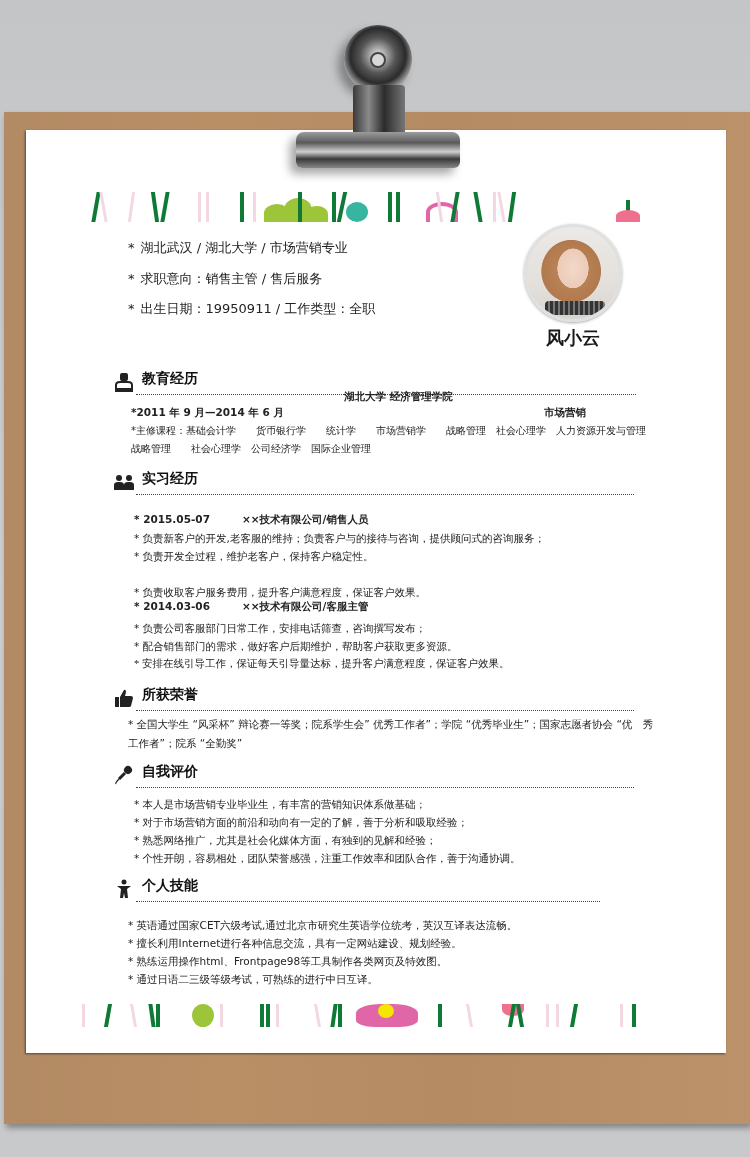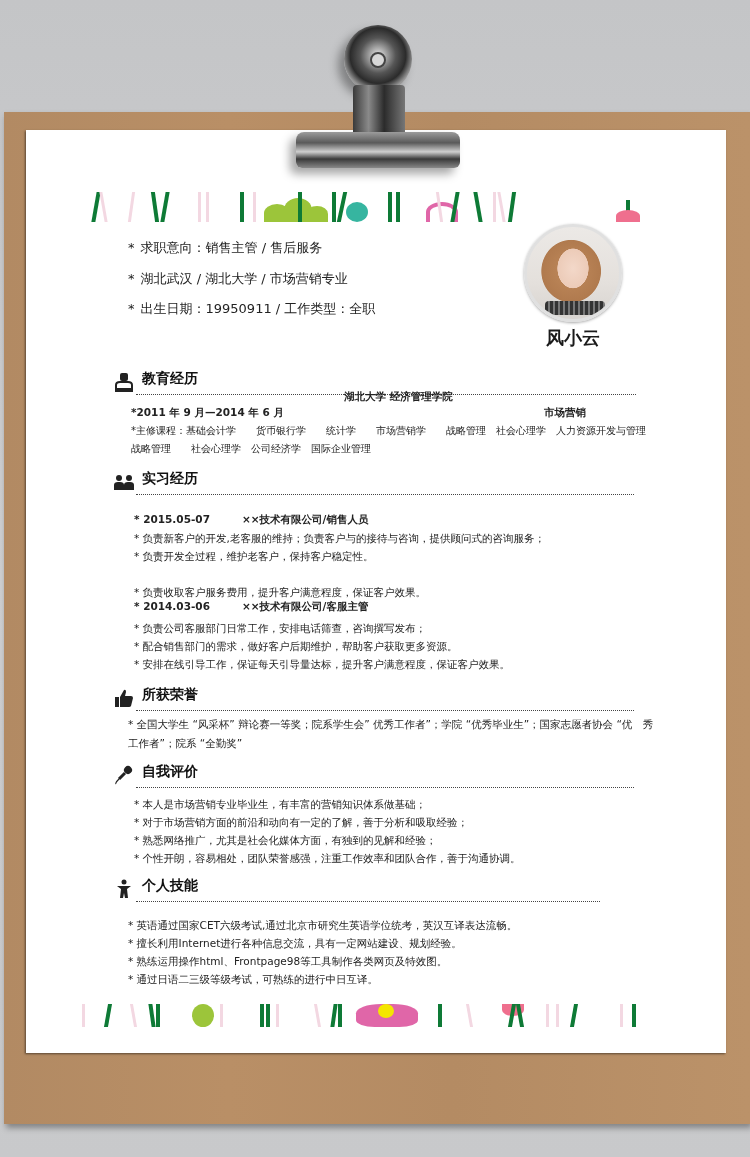--- a/index.html
+++ b/index.html
@@ -121,22 +121,22 @@
   <div class="stem pink" style="left:350px; height:30px; transform:skewX(8deg);"></div>
   <div class="stem" style="left:388px; height:30px; transform:skewX(10deg);"></div>
   <div class="stem pink" style="left:405px; height:30px;"></div>
   <div class="stem" style="left:422px; height:30px; transform:skewX(-8deg);"></div>
   <div class="stem pink" style="left:412px; height:30px; transform:skewX(10deg);"></div>
   <div class="stem" style="left:538px; height:22px;"></div>
   <div class="blob" style="left:528px; top:20px; width:24px; height:12px; background:#ef6f8e;"></div>
 </div>
 
 <div class="info">
+  <div class="info-row"><span class="star">*</span><span>湖北武汉 / 湖北大学 / 市场营销专业</span></div>
   <div class="info-row"><span class="star">*</span><span>求职意向：销售主管 / 售后服务</span></div>
-  <div class="info-row"><span class="star">*</span><span>湖北武汉 / 湖北大学 / 市场营销专业</span></div>
   <div class="info-row"><span class="star">*</span><span>出生日期：19950911 / 工作类型：全职</span></div>
 </div>
 
 <div class="avatar"></div>
 <div class="name">风小云</div>
 
 <div class="section-head" style="top:370px; width:525px;">
   <svg class="icon" viewBox="0 0 20 20">
     <rect x="6" y="1" width="8" height="8" rx="2" fill="#222"></rect>
     <path d="M2 19 L2 13 Q2 10 6 10 L14 10 Q18 10 18 13 L18 19 Z" fill="none" stroke="#222" stroke-width="2"></path>
@@ -165,21 +165,21 @@
 <div class="line bold" style="left:134px; top:511px;">* 2015.05-07</div>
 <div class="line bold" style="left:242px; top:511px;">××技术有限公司/销售人员</div>
 <div class="line" style="left:134px; top:530px;">*  负责新客户的开发,老客服的维持；负责客户与的接待与咨询，提供顾问式的咨询服务；</div>
 <div class="line" style="left:134px; top:548px;">*  负责开发全过程，维护老客户，保持客户稳定性。</div>
 <div class="line" style="left:134px; top:566px;margin-top:18px;">*  负责收取客户服务费用，提升客户满意程度，保证客户效果。</div>
 
 <div class="line bold" style="left:134px; top:598px;">* 2014.03-06</div>
 <div class="line bold" style="left:242px; top:598px;text-align:right;">××技术有限公司/客服主管</div>
 <div class="line" style="left:134px; top:620px;">*  负责公司客服部门日常工作，安排电话筛查，咨询撰写发布；</div>
 <div class="line" style="left:134px; top:638px;">*  配合销售部门的需求，做好客户后期维护，帮助客户获取更多资源。</div>
-<div class="line" style="left:134px; top:656px;">*  安排在线引导工作，保证每天引导量达标，提升客户满意程度，保证客户效果。</div>
+<div class="line" style="left:134px; top:656px;font-family:Liberation Serif, serif;">*  安排在线引导工作，保证每天引导量达标，提升客户满意程度，保证客户效果。</div>
 
 <div class="section-head" style="top:686px; width:525px;">
   <svg class="icon" viewBox="0 0 20 20">
     <rect x="1" y="9" width="4" height="10" fill="#222"></rect>
     <path d="M6 9 L10 2 Q12 1 12 4 L11 8 L17 8 Q19 8 19 10 L17 18 Q16.5 19 15 19 L6 19 Z" fill="#222"></path>
   </svg>
   <span class="title">所获荣誉</span>
   <div class="rule" style="width:498px;"></div>
 </div>
 <div class="line" style="left:128px; top:716px;">*  全国大学生 “风采杯” 辩论赛一等奖；院系学生会” 优秀工作者”；学院 “优秀毕业生”；国家志愿者协会 “优　秀</div>

